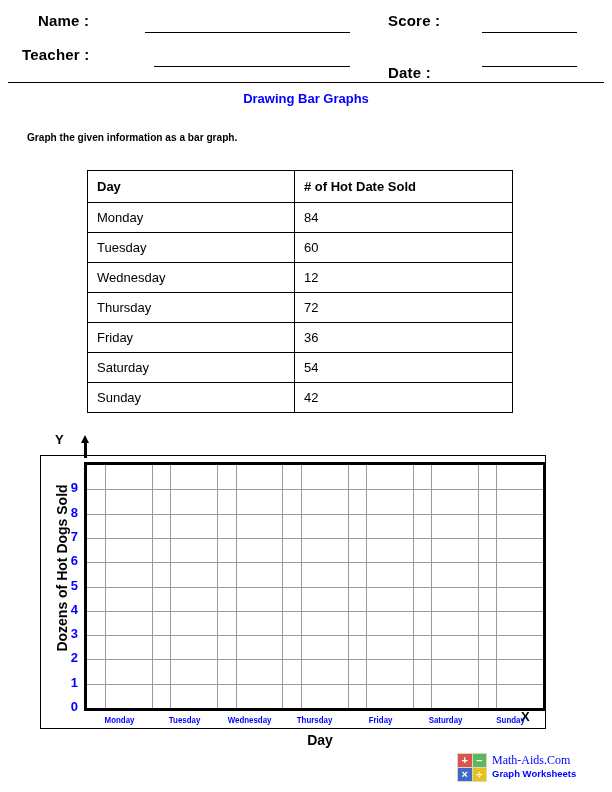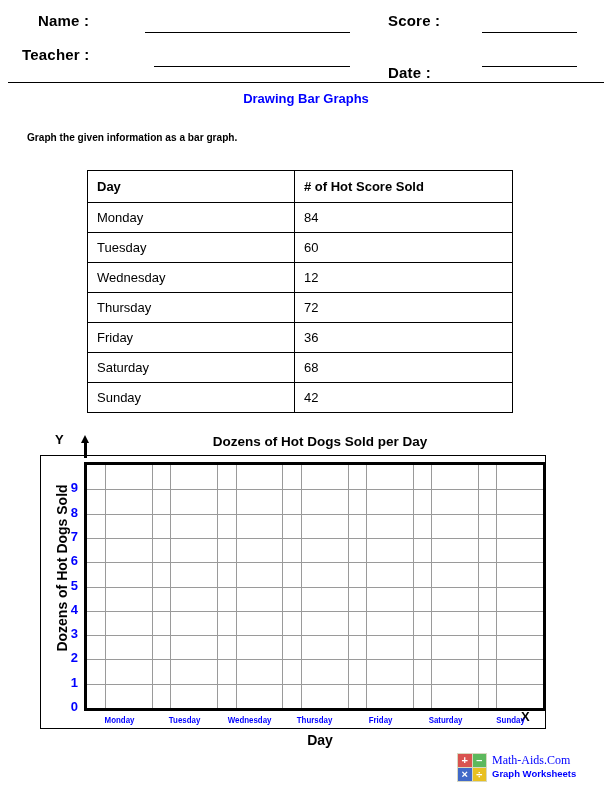--- a/index.html
+++ b/index.html
@@ -307,21 +307,21 @@
 <div class="header-divider"></div>
 
 <div class="worksheet-title">Drawing Bar Graphs</div>
 
 <div class="instruction">Graph the given information as a bar graph.</div>
 
 <table class="data-table">
   <thead>
     <tr>
       <th class="col-day">Day</th>
-      <th class="col-value"># of Hot Score Sold</th>
+      <th class="col-value"># of Hot Date Sold</th>
     </tr>
   </thead>
   <tbody id="table-body">
       <tr>
         <td class="col-day">Monday</td>
         <td class="col-value">84</td>
       </tr>
       <tr>
         <td class="col-day">Tuesday</td>
         <td class="col-value">60</td>
@@ -333,34 +333,33 @@
       <tr>
         <td class="col-day">Thursday</td>
         <td class="col-value">72</td>
       </tr>
       <tr>
         <td class="col-day">Friday</td>
         <td class="col-value">36</td>
       </tr>
       <tr>
         <td class="col-day">Saturday</td>
-        <td class="col-value">68</td>
+        <td class="col-value">54</td>
       </tr>
       <tr>
         <td class="col-day">Sunday</td>
         <td class="col-value">42</td>
       </tr>
     </tbody>
 </table>
 
 <div class="graph-block">
 
   <div class="graph-frame"></div>
 
-  <div class="chart-title">Dozens of Hot Dogs Sold per Day</div>
 
   <div class="y-axis-letter">Y</div>
   <div class="y-arrow"></div>
   <div class="y-arrow-stem"></div>
 
   <div class="x-axis-letter">X</div>
   <div class="x-arrow-stem"></div>
   <div class="x-arrow"></div>
 
   <div class="y-axis-title">Dozens of Hot Dogs Sold</div>

